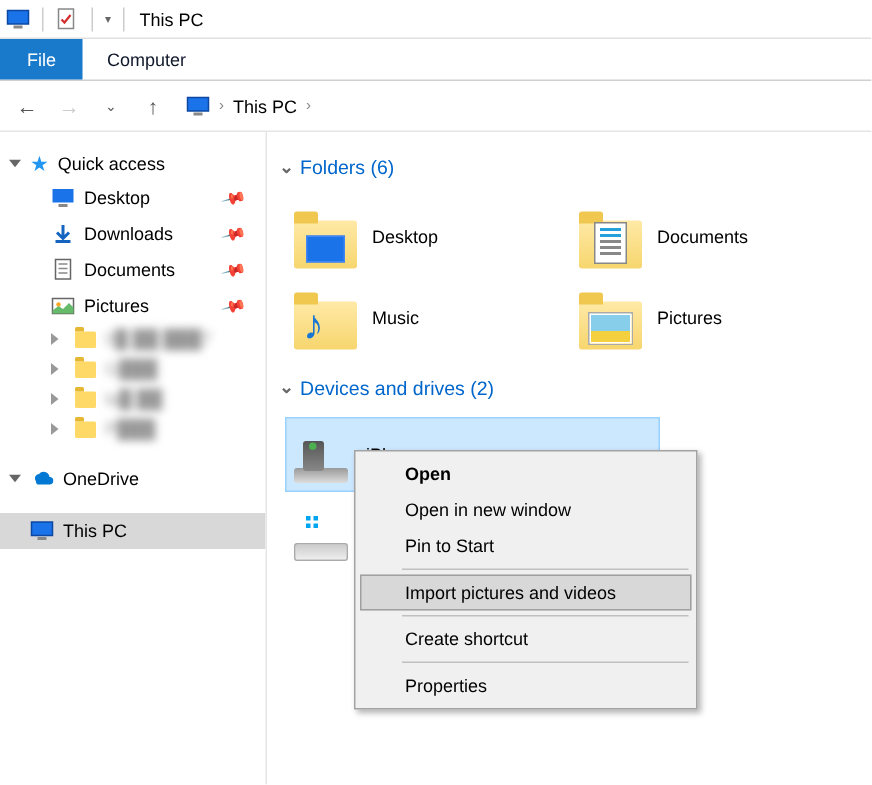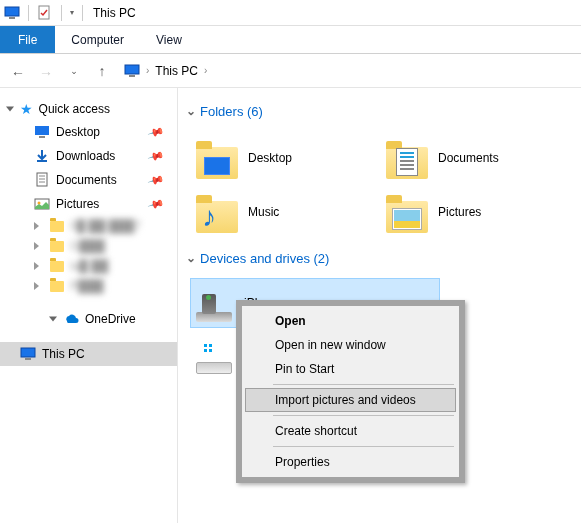--- a/index.html
+++ b/index.html
@@ -50,21 +50,21 @@
     .folder-shape { width: 42px; height: 32px; background: linear-gradient(#ffe9a6, #f7d66e); border-radius: 2px; position: absolute; bottom: 0; }
     .folder-shape::before { content: ''; position: absolute; top: -6px; left: 0; width: 16px; height: 8px; background: #f0c850; border-radius: 2px 2px 0 0; }
     .device-item { display: flex; align-items: center; gap: 10px; padding: 6px; width: 200px; }
     .device-item.selected { background: #cce8ff; border: 1px solid #99d1ff; padding: 5px; }
     .device-info { display: flex; flex-direction: column; gap: 2px; }
     .device-bar { width: 90px; height: 12px; border: 1px solid #bbb; background: #eee; position: relative; }
     .device-bar-fill { height: 100%; background: #26a0da; }
     .device-sub { font-size: 11px; color: #666; }
     
     
-    .context-menu { position: absolute; left: 236px; top: 300px; width: 229px; background: #f0f0f0; border: 6px solid #a3a3a3; box-shadow: 2px 2px 4px rgba(0,0,0,0.3); padding: 3px; z-index: 100; }
+    .context-menu { position: absolute; left: 236px; top: 300px; width: 229px; background: #f0f0f0; border: 1px solid #a3a3a3; box-shadow: 2px 2px 4px rgba(0,0,0,0.3); padding: 3px; z-index: 100; }
     .menu-item { padding: 5px 12px 5px 30px; font-size: 12px; color: #000; }
     .menu-item.highlighted { background: #d8d8d8; border: 1px solid #a0a0a0; padding: 4px 11px 4px 29px; }
     .menu-item.bold { font-weight: bold; }
     .menu-sep { height: 1px; background: #c0c0c0; margin: 3px 2px 3px 28px; }
     
     
     .icon-sm { width: 16px; height: 16px; display: inline-block; flex-shrink: 0; }
     .star-icon { color: #2196f3; font-size: 14px; }
     .folder-mini { width: 14px; height: 11px; background: #ffd968; border-radius: 1px; display: inline-block; position: relative; }
     .folder-mini::before { content:''; position:absolute; top:-3px; left:0; width:6px; height:3px; background:#e6b733; border-radius: 1px 1px 0 0;}
@@ -105,21 +105,20 @@
     <span class="qat-sep"></span>
     <span class="dropdown-arrow">▾</span>
     <span class="qat-sep"></span>
   </span>
   <span class="title-text">This PC</span>
 </div>
 
 <div class="ribbon">
   <div class="ribbon-file">File</div>
   <div class="ribbon-tab">Computer</div>
-  <div class="ribbon-tab">View</div>
 </div>
 
 <div class="navbar">
   <span class="nav-arrow">←</span>
   <span class="nav-arrow disabled">→</span>
   <span class="nav-arrow" style="font-size:9px;">⌄</span>
   <span class="nav-arrow">↑</span>
   <div class="breadcrumb">
     <svg class="icon-sm" viewBox="0 0 16 16">
         <rect x="1" y="2" width="14" height="9" fill="#1a73e8" stroke="#0d47a1"></rect>
@@ -186,21 +185,21 @@
         <span class="folder-mini"></span>
         <span class="blurred">la█ ██</span>
       </div>
       <div class="nav-sub" style="position:relative;">
         <span class="folder-mini"></span>
         <span class="blurred">P███</span>
       </div>
     </div>
 
     <div class="nav-group">
-      <div class="nav-header" style="padding-left:20px;margin-left:43px;">
+      <div class="nav-header" style="padding-left:20px;">
         <svg class="icon-sm" viewBox="0 0 16 16">
             <path d="M4 10 a3 3 0 0 1 2 -5 a4 4 0 0 1 7 2 a2.5 2.5 0 0 1 0 5 h-8 a2 2 0 0 1 -1 -2z" fill="#0078d4"></path>
           </svg>
         <span>OneDrive</span>
       </div>
     </div>
 
     <div class="nav-group">
       <div class="nav-item selected" style="padding-left:20px;">
         <svg class="icon-sm" viewBox="0 0 16 16">

